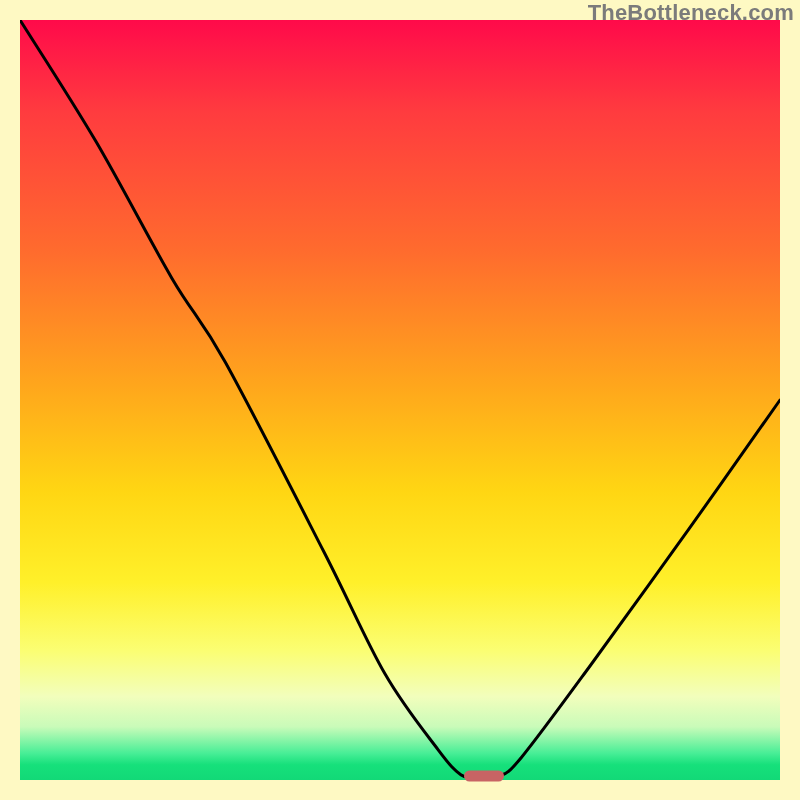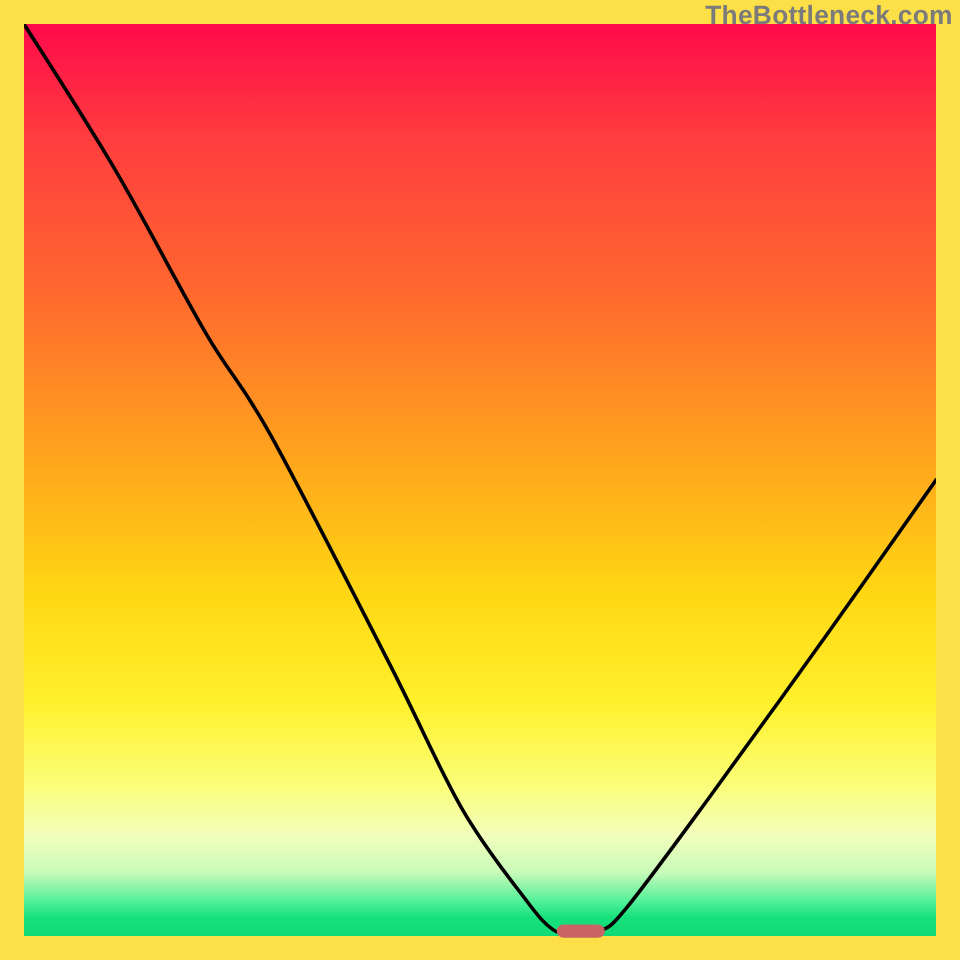--- a/index.html
+++ b/index.html
@@ -7,21 +7,21 @@
     padding: 0;
     width: 800px;
     height: 800px;
     overflow: hidden;
     font-family: Arial, Helvetica, sans-serif;
   }
   .frame {
     position: relative;
     width: 800px;
     height: 800px;
-    background: #fde047;
+    background: #fef9c3;
     box-sizing: border-box;
   }
   .plot {
     position: absolute;
     left: 20px;
     top: 20px;
     width: 760px;
     height: 760px;
     
     background: linear-gradient(

